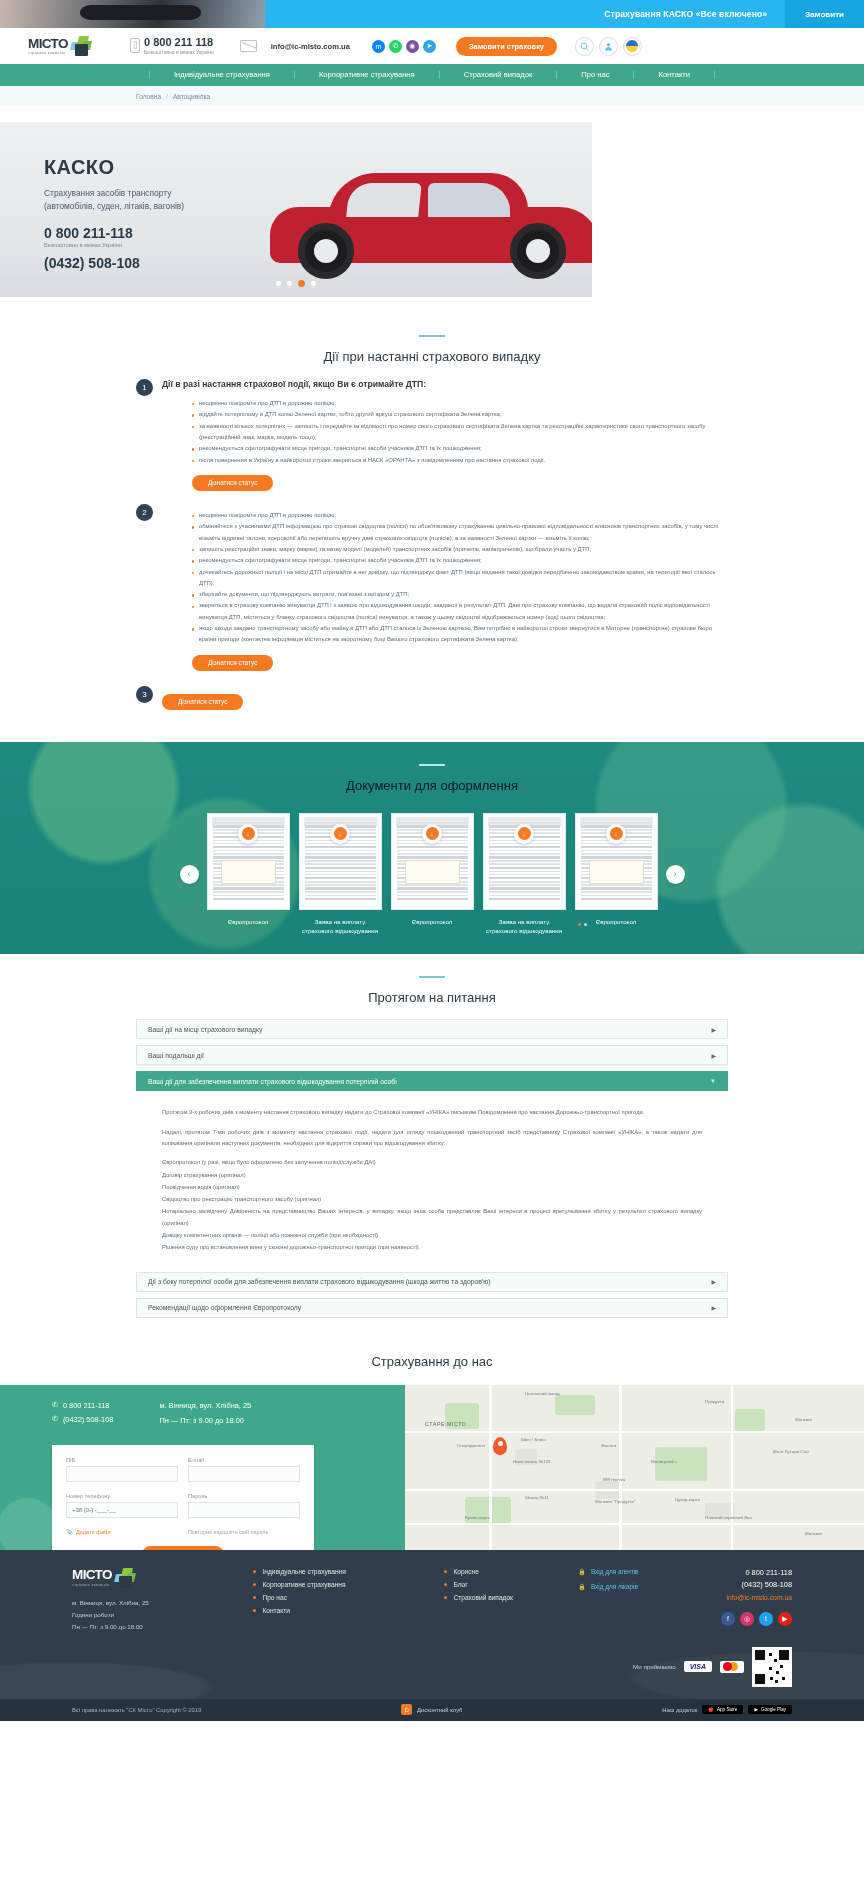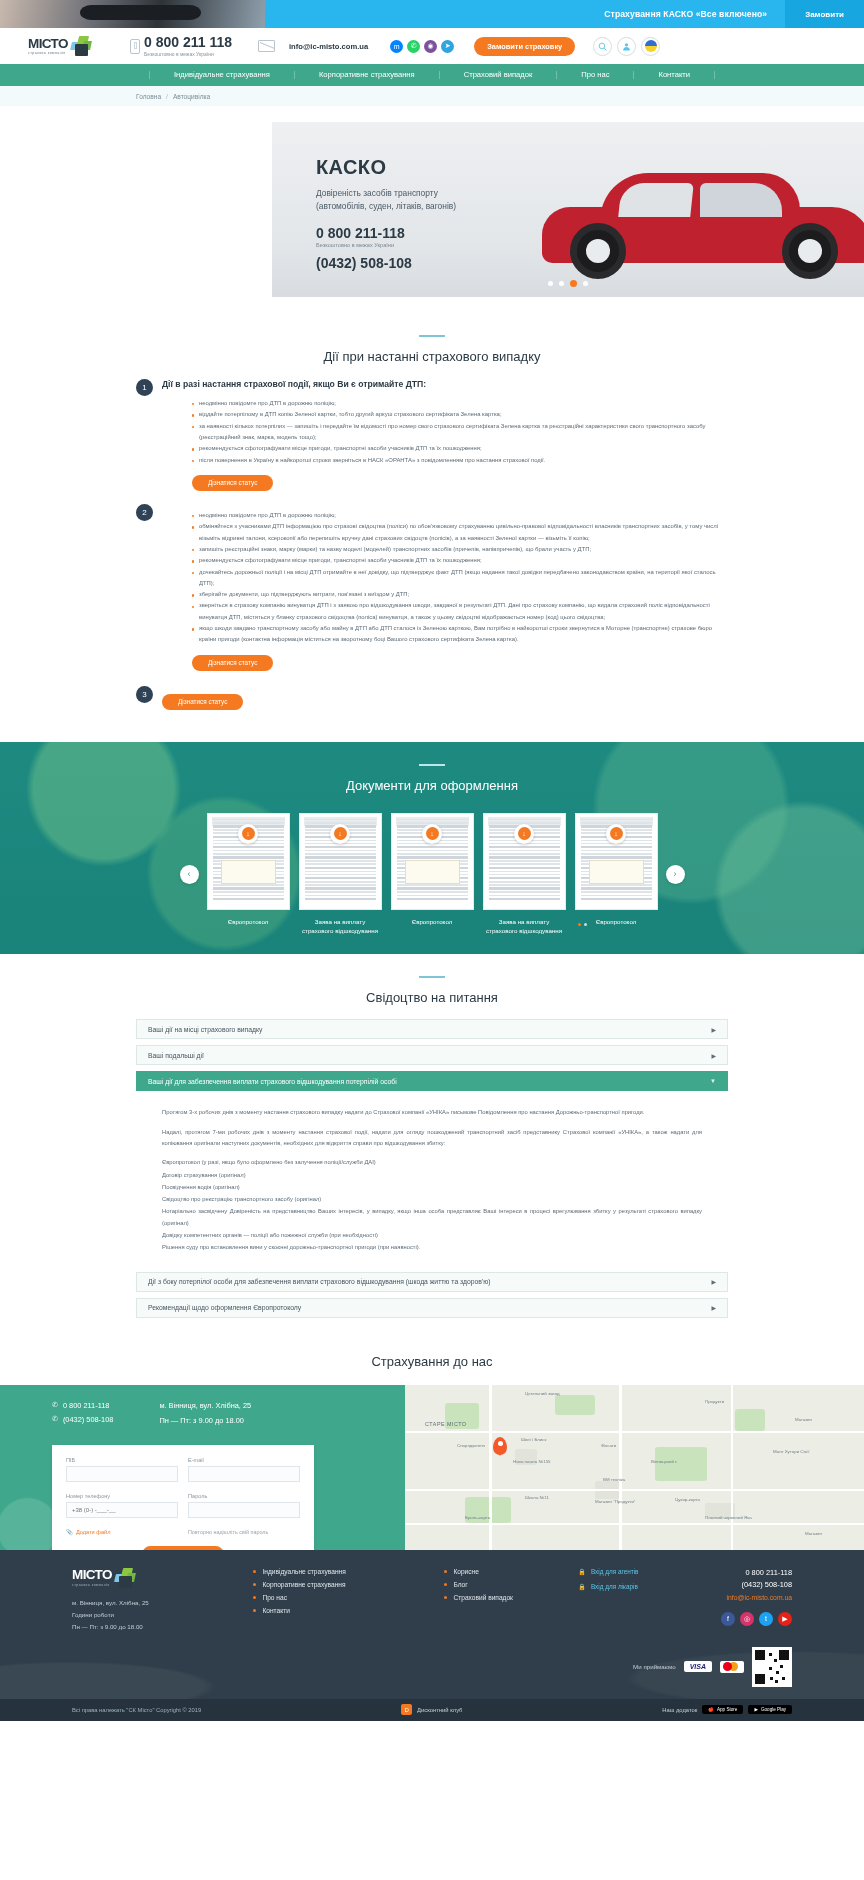--- a/index.html
+++ b/index.html
@@ -21,21 +21,21 @@
   .logo-sub{font-size:3.6px;color:#6b7a86;letter-spacing:.4px;margin-top:1px}
   .logo-mark{width:22px;height:20px;position:relative}
   .lm1{position:absolute;left:8px;top:0;width:10px;height:9px;background:#8dc63f;transform:skewX(-14deg);border-radius:1px}
   .lm2{position:absolute;left:1px;top:6px;width:9px;height:8px;background:#7fc7e8;transform:skewX(-14deg);border-radius:1px}
   .lm3{position:absolute;left:5px;top:8px;width:13px;height:12px;background:#2c3a44;border-radius:1px}
   .lm4{position:absolute;left:13px;top:5px;width:8px;height:9px;background:#6fb644;transform:skewX(-12deg)}
 
   .hcontact{display:flex;align-items:center;gap:4px;margin-left:14px}
   .ph-icon{width:10px;height:15px;border:1.1px solid #b9c4cc;border-radius:2px;position:relative;flex:none}
   .ph-icon:after{content:"";position:absolute;left:2.5px;top:2px;right:2.5px;bottom:3.5px;border:.8px solid #cfd8de}
-  .hc-main{font-weight:bold;font-size:14px;color:#2b3a45;line-height:1.05}
+  .hc-main{font-weight:bold;font-size:11px;color:#2b3a45;line-height:1.05}
   .hc-sub{font-size:5px;color:#8a959e;margin-top:1px}
   .mail-icon{width:17px;height:12px;border:1.1px solid #b9c4cc;border-radius:1px;position:relative;flex:none;margin-left:16px}
   .mail-icon:after{content:"";position:absolute;left:1px;top:1px;width:14px;height:7px;border-top:1.1px solid #b9c4cc;transform:skewY(22deg);transform-origin:left top}
   .hmail{font-size:7.6px;font-weight:bold;color:#2b3a45;margin-left:4px}
 
   .socials{display:flex;gap:4px;margin-left:12px}
   .soc{width:13px;height:13px;border-radius:50%;display:flex;align-items:center;justify-content:center;color:#fff;font-size:7px;cursor:pointer}
   .soc.fb{background:#0084ff}.soc.wa{background:#25d366}.soc.vb{background:#7b519d}.soc.tg{background:#2ca5e0}
 
   .order-btn{margin-left:10px;background:#f47920;color:#fff;border:none;border-radius:12px;height:19px;padding:0 13px;font-size:7.4px;font-weight:bold;cursor:pointer;white-space:nowrap}
@@ -49,21 +49,21 @@
   .nav{height:22px;background:#3fa88c;display:flex;align-items:center;justify-content:center;gap:0}
   .nav a{color:#fff;font-size:7.6px;padding:0 24px;text-decoration:none;border-right:1px solid rgba(255,255,255,.28);line-height:1;cursor:pointer;white-space:nowrap}
   .nav a:first-child{border-left:1px solid rgba(255,255,255,.28)}
 
   
   .crumb{height:20px;background:#f2fafc;display:flex;align-items:center;padding-left:136px;font-size:6.6px;color:#7d8b95;gap:5px}
   .crumb span{cursor:pointer}
   .crumb .sep{color:#aab6be}
 
   
-  .hero-wrap{background:#fff;padding:16px 0 16px;display:flex;justify-content:flex-end}
+  .hero-wrap{background:#fff;padding:16px 0 16px;display:flex;justify-content:flex-start}
   .hero{width:592px;height:175px;position:relative;background:linear-gradient(180deg,#eef0f2 0%,#e3e6e9 70%,#d8dce0 100%);overflow:hidden}
   .hero-text{position:absolute;left:44px;top:34px;z-index:3}
   .hero-t{font-size:20px;font-weight:bold;color:#2b3a45;letter-spacing:.4px}
   .hero-s{font-size:8.4px;color:#4b5a66;margin-top:8px;line-height:1.55}
   .hero-p1{font-size:14px;font-weight:bold;color:#2b3a45;margin-top:12px}
   .hero-p1s{font-size:5.6px;color:#7a8893;margin-top:1px}
   .hero-p2{font-size:14px;font-weight:bold;color:#2b3a45;margin-top:7px}
   .car{position:absolute;right:-8px;bottom:16px;width:330px;height:120px}
   .car-body{position:absolute;left:0;bottom:18px;width:330px;height:56px;background:#c0212f;border-radius:28px 40px 10px 10px}
   .car-roof{position:absolute;left:58px;bottom:60px;width:200px;height:48px;background:#c0212f;border-radius:52px 40px 0 0}
@@ -74,21 +74,21 @@
   .wheel.fw{left:28px}.wheel.rw{right:34px}
   .hero-dots{position:absolute;left:50%;transform:translateX(-50%);bottom:10px;display:flex;gap:6px;z-index:4}
   .hero-dots i{width:5px;height:5px;border-radius:50%;background:#fff;display:block;cursor:pointer}
   .hero-dots i.on{background:#f47920;width:7px;height:7px;margin-top:-1px}
 
   
   .sec-head{text-align:center;padding:22px 0 14px}
   .sec-rule{width:26px;height:2px;background:#7fc5d8;margin:0 auto 12px}
   .sec-rule.lt{background:#bfe6ef}
   .sec-title{font-size:13px;color:#2b3a45;font-weight:normal}
-  .sec-title.w{color:#ffffff}
+  .sec-title.w{color:#0f172a}
 
   
   .steps{width:592px;margin:0 auto;padding-bottom:26px}
   .step{display:flex;gap:9px;margin-bottom:6px}
   .badge{width:17px;height:17px;border-radius:50%;background:#2f4256;color:#fff;font-size:8px;display:flex;align-items:center;justify-content:center;flex:none;margin-top:1px}
   .step-body{flex:1}
   .step-title{font-size:8.6px;font-weight:bold;color:#2b3a45;line-height:1.5}
   .step-title.reg{font-weight:normal;font-size:9px;color:#3b4a56;line-height:1.75}
   .blist{list-style:none;margin:7px 0 0;padding-left:30px}
   .blist li{font-size:5.9px;color:#5d6b76;line-height:1.92;position:relative;padding-left:7px}
@@ -284,21 +284,21 @@
     <span>Головна</span>
     <span class="sep">/</span>
     <span>Автоцивілка</span>
   </div>
 
   <div class="hero-wrap">
     <div class="hero">
       <div class="hero-text">
         <div class="hero-t">КАСКО</div>
         <div class="hero-s">
-          <div>Довіреність засобів транспорту</div>
+          <div>Страхування засобів транспорту</div>
           <div>(автомобілів, суден, літаків, вагонів)</div>
         </div>
         <div class="hero-p1">0 800 211-118</div>
         <div class="hero-p1s">Безкоштовно в межах України</div>
         <div class="hero-p2">(0432) 508-108</div>
       </div>
       <div class="car">
         <div class="car-roof"></div>
           <div class="car-body"></div>
         <div class="car-win"></div>
@@ -557,21 +557,21 @@
       <div class="cdots">
         <i class="on"></i>
         <i></i>
       </div>
     </div>
   </div>
 
   <div class="faq-wrap">
     <div class="sec-head" style="padding-top:0">
       <div class="sec-rule"></div>
-      <div class="sec-title">Свідоцтво на питання</div>
+      <div class="sec-title">Протягом на питання</div>
     </div>
     <div class="faq">
 
       <div class="acc">
         <span>Ваші дії на місці страхового випадку</span>
         <span class="tri">▶</span>
       </div>
 
       <div class="acc">
         <span>Ваші подальші дії</span>

